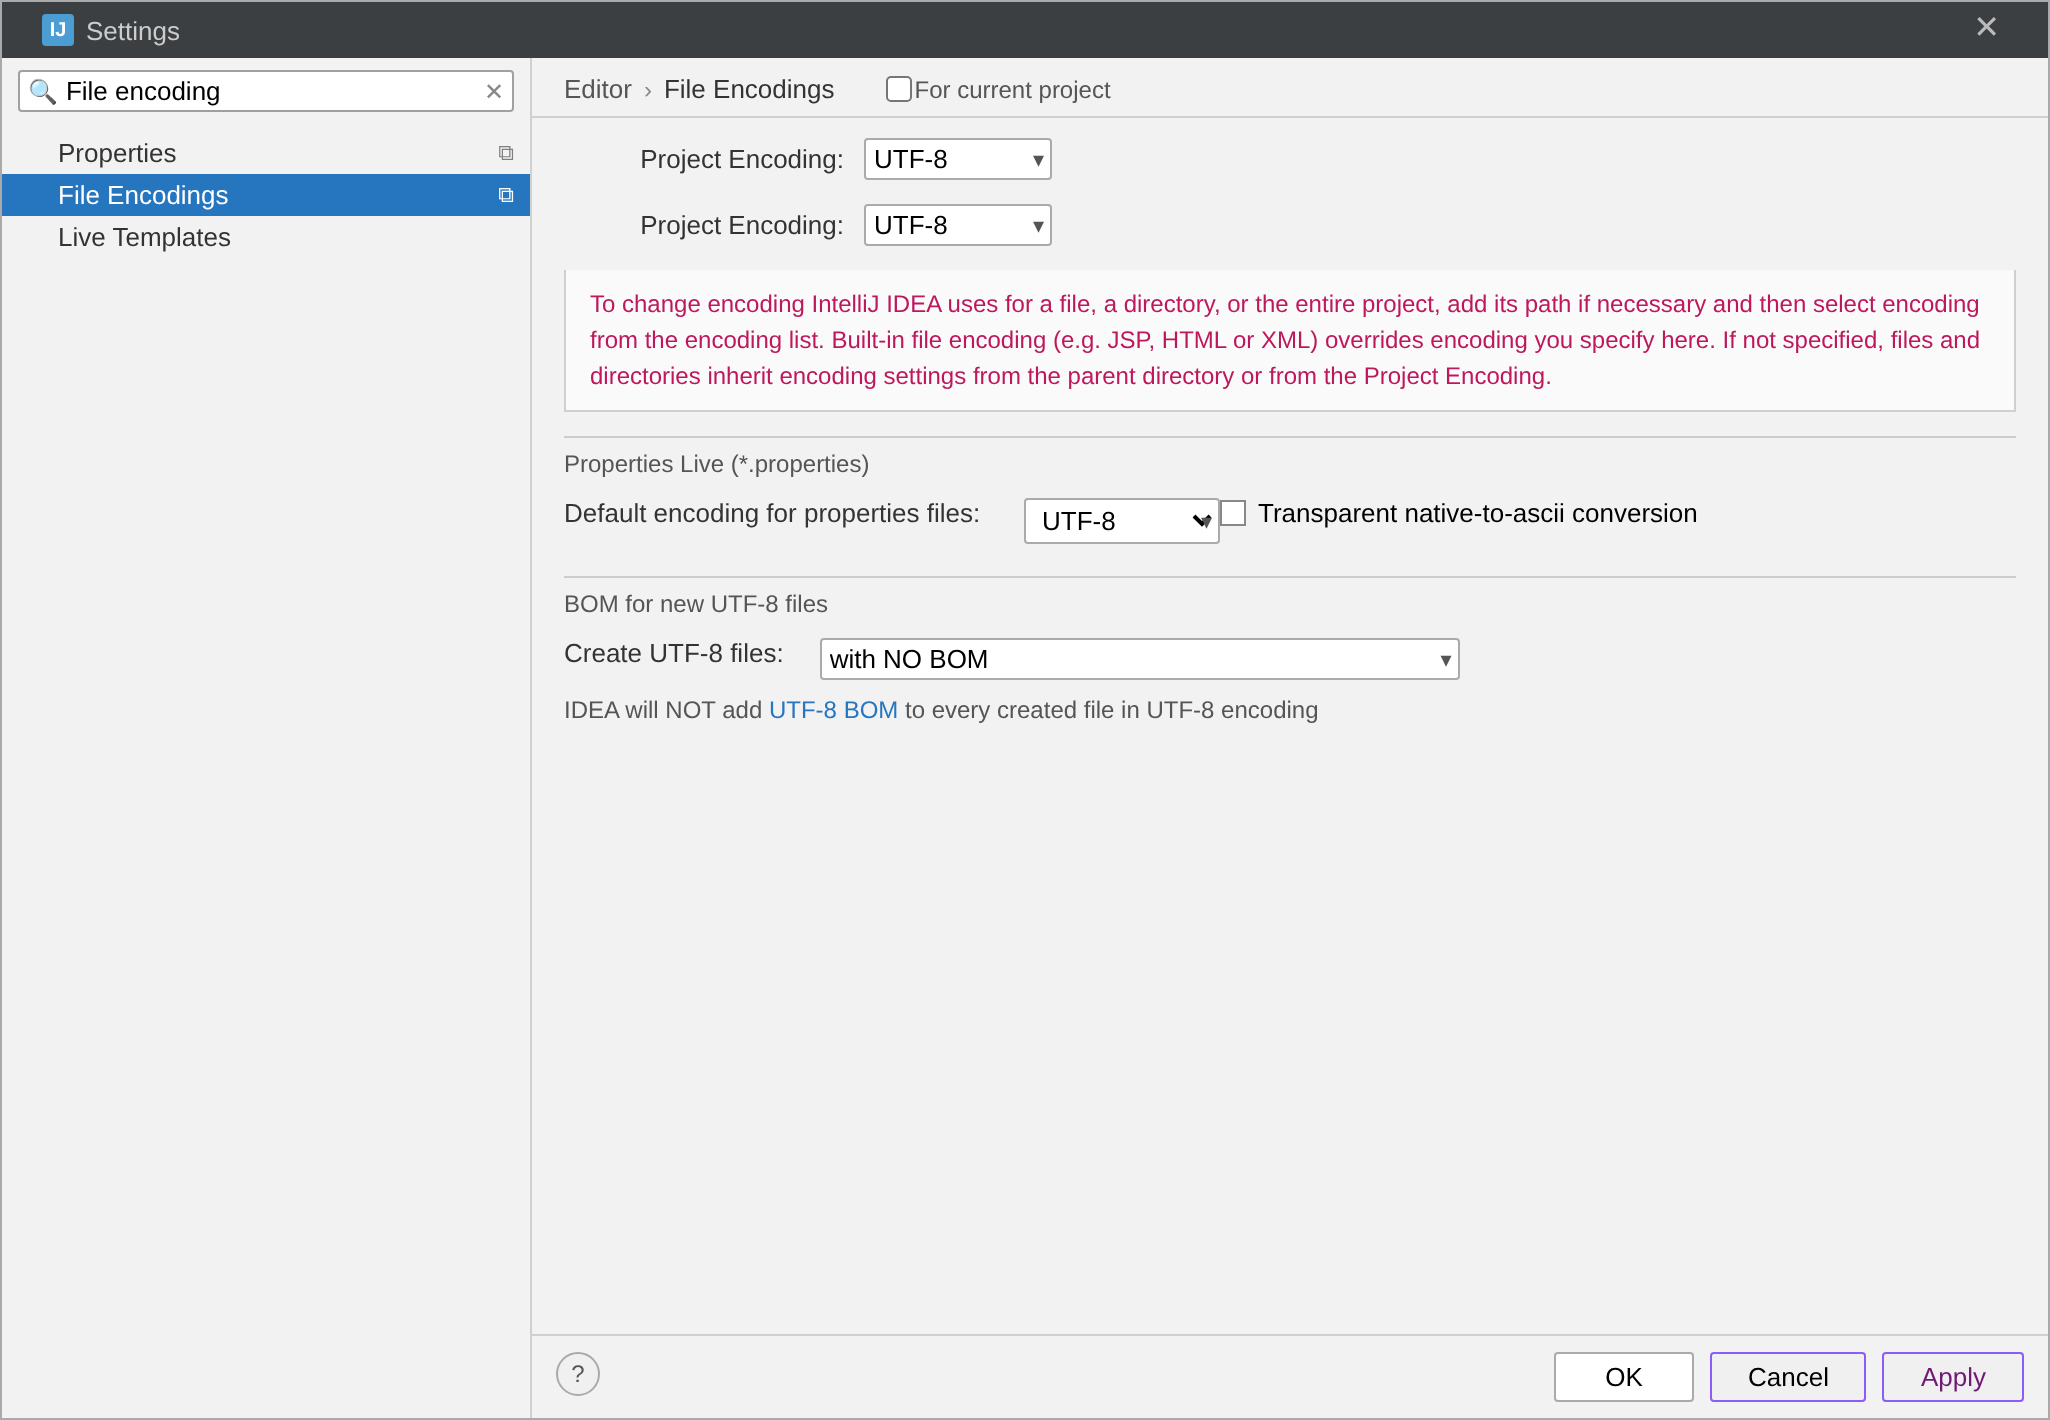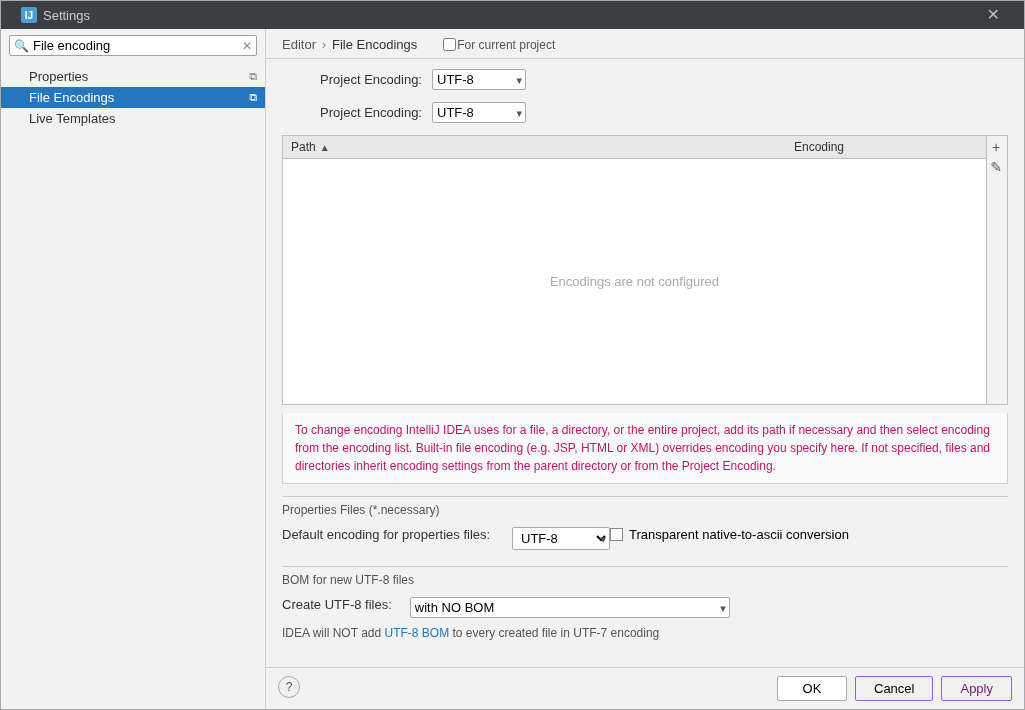--- a/index.html
+++ b/index.html
@@ -460,45 +460,25 @@
           <span class="form-label">Project Encoding:</span>
           <div class="select-wrapper">
             <select class="encoding-select">
               <option>UTF-8</option>
               <option>UTF-16</option>
               <option>ISO-8859-1</option>
             </select>
           </div>
         </div>
 
-        <div class="table-outer">
-          <div class="table-container" style="flex:1;">
-            <div class="table-header">
-              <div class="table-header-cell path">
-                <span>Path</span>
-                <span class="sort-arrow">▲</span>
-              </div>
-              <div class="table-header-cell encoding">
-                <span>Encoding</span>
-              </div>
-            </div>
-            <div class="table-body">
-              <span>Encodings are not configured</span>
-            </div>
-          </div>
-          <div class="table-side-buttons">
-            <button class="side-btn">+</button>
-            <button class="side-btn">✎</button>
-          </div>
-        </div>
 
         <div class="info-text">To change encoding IntelliJ IDEA uses for a file, a directory, or the entire project, add its path if necessary and then select encoding from the encoding list. Built-in file encoding (e.g. JSP, HTML or XML) overrides encoding you specify here. If not specified, files and directories inherit encoding settings from the parent directory or from the Project Encoding.</div>
 
         <div class="section">
-          <div class="section-title">Properties Files (*.necessary)</div>
+          <div class="section-title">Properties Live (*.properties)</div>
           <div class="section-row">
             <span class="section-label">Default encoding for properties files:</span>
             <div class="select-wrapper">
               <select class="props-select">
                 <option>UTF-8</option>
                 <option>UTF-16</option>
                 <option>ISO-8859-1</option>
               </select>
             </div>
             <label class="checkbox-wrapper">
@@ -513,21 +493,21 @@
           <div class="section-row">
             <span class="section-label" style="width:auto; margin-right:18px;">Create UTF-8 files:</span>
             <div class="select-wrapper" style="flex:0 0 auto;">
               <select class="bom-select">
                 <option>with NO BOM</option>
                 <option>with BOM</option>
               </select>
             </div>
           </div>
           <div class="bom-note">
-            <span>IDEA will NOT add </span><a href="#">UTF-8 BOM</a><span> to every created file in UTF-7 encoding</span>
+            <span>IDEA will NOT add </span><a href="#">UTF-8 BOM</a><span> to every created file in UTF-8 encoding</span>
           </div>
         </div>
       </div>
 
       <div class="dialog-footer">
         <button class="help-btn">?</button>
         <button class="dialog-btn primary">OK</button>
         <button class="dialog-btn">Cancel</button>
         <button class="dialog-btn disabled">Apply</button>
       </div>

